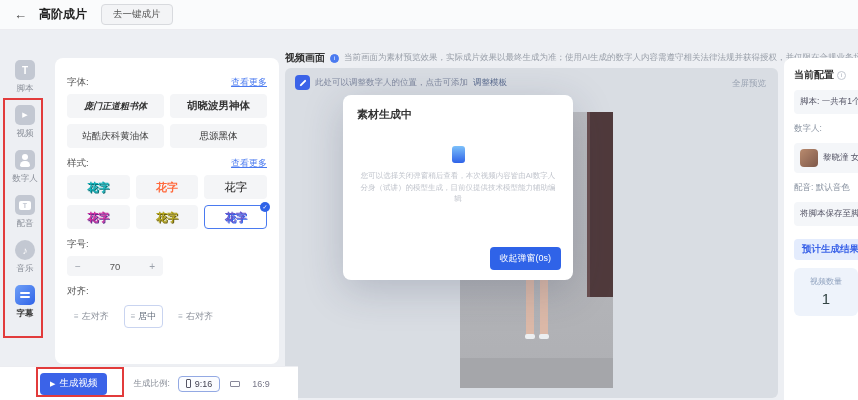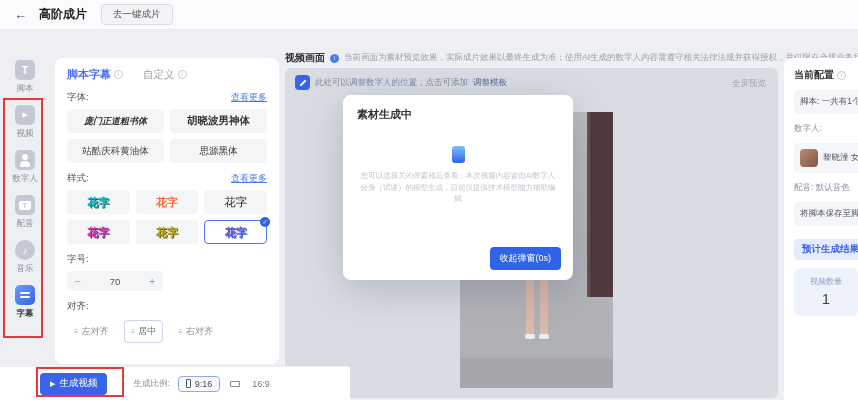--- a/index.html
+++ b/index.html
@@ -66,21 +66,21 @@
              display:flex; align-items:center; justify-content:space-between; padding:0 8px; }
   .step-btn { font-size:10px; color:#9aa0aa; cursor:pointer; }
   .step-val { font-size:9.5px; color:#555; }
   .align-row { display:flex; align-items:center; gap:8px; margin-top:7px; }
   .align-opt { display:flex; align-items:center; gap:3px; font-size:9px; color:#8a8f99; padding:4px 6px;
                border:1px solid transparent; cursor:pointer; }
   .align-opt.selected { border-color:#c9d4f0; border-radius:4px; background:#fff; color:#66707e; }
   .align-glyph { font-size:8px; color:#aab0ba; }
 
   
-  .left-footer { position:absolute; left:0; top:366px; width:350px; height:34px; background:#fff;
+  .left-footer { position:absolute; left:0; top:366px; width:298px; height:34px; background:#fff;
                  border-top:1px solid #ecedf1; display:flex; align-items:center; z-index:2; }
   .generate-btn { margin-left:40px; background:#3b63e8; color:#fff; font-size:9.5px; border:none;
                   border-radius:4px; height:22px; padding:0 10px; display:flex; align-items:center; gap:4px; cursor:pointer; }
   .play-glyph { font-size:7px; }
   .ratio-label { margin-left:26px; font-size:8.5px; color:#8a8f99; }
   .ratio-chip { margin-left:8px; display:flex; align-items:center; gap:4px; font-size:9px; color:#445;
                 border:1px solid #93a9e3; border-radius:4px; padding:2px 7px; background:#fbfcff; cursor:pointer; }
   .ratio-alt { margin-left:10px; display:flex; align-items:center; gap:12px; font-size:9px; color:#778; cursor:pointer; }
   .ic-portrait { width:5px; height:9px; border:1px solid #556; border-radius:1px; }
   .ic-landscape { width:10px; height:6px; border:1px solid #889; border-radius:1px; }
@@ -178,30 +178,20 @@
     </div>
     <div class="nav-item active">
       <span class="nav-icon">
           <span class="sub-lines"></span>
         </span>
       <span class="nav-label">字幕</span>
     </div>
   </div>
 
   <div class="left-panel">
-    <div class="panel-tabs">
-      <span class="tab">
-        <span class="tab-active-label">脚本字幕</span>
-        <i class="info-icon"></i>
-      </span>
-      <span class="tab">
-        <span class="tab-label">自定义</span>
-        <i class="info-icon"></i>
-      </span>
-    </div>
 
     <div class="section-row">
       <span class="section-label">字体:</span>
       <span class="more-link">查看更多</span>
     </div>
     <div class="font-grid">
       <div class="font-btn font-0">庞门正道粗书体</div>
       <div class="font-btn font-1">胡晓波男神体</div>
       <div class="font-btn font-2">站酷庆科黄油体</div>
       <div class="font-btn font-3">思源黑体</div>

